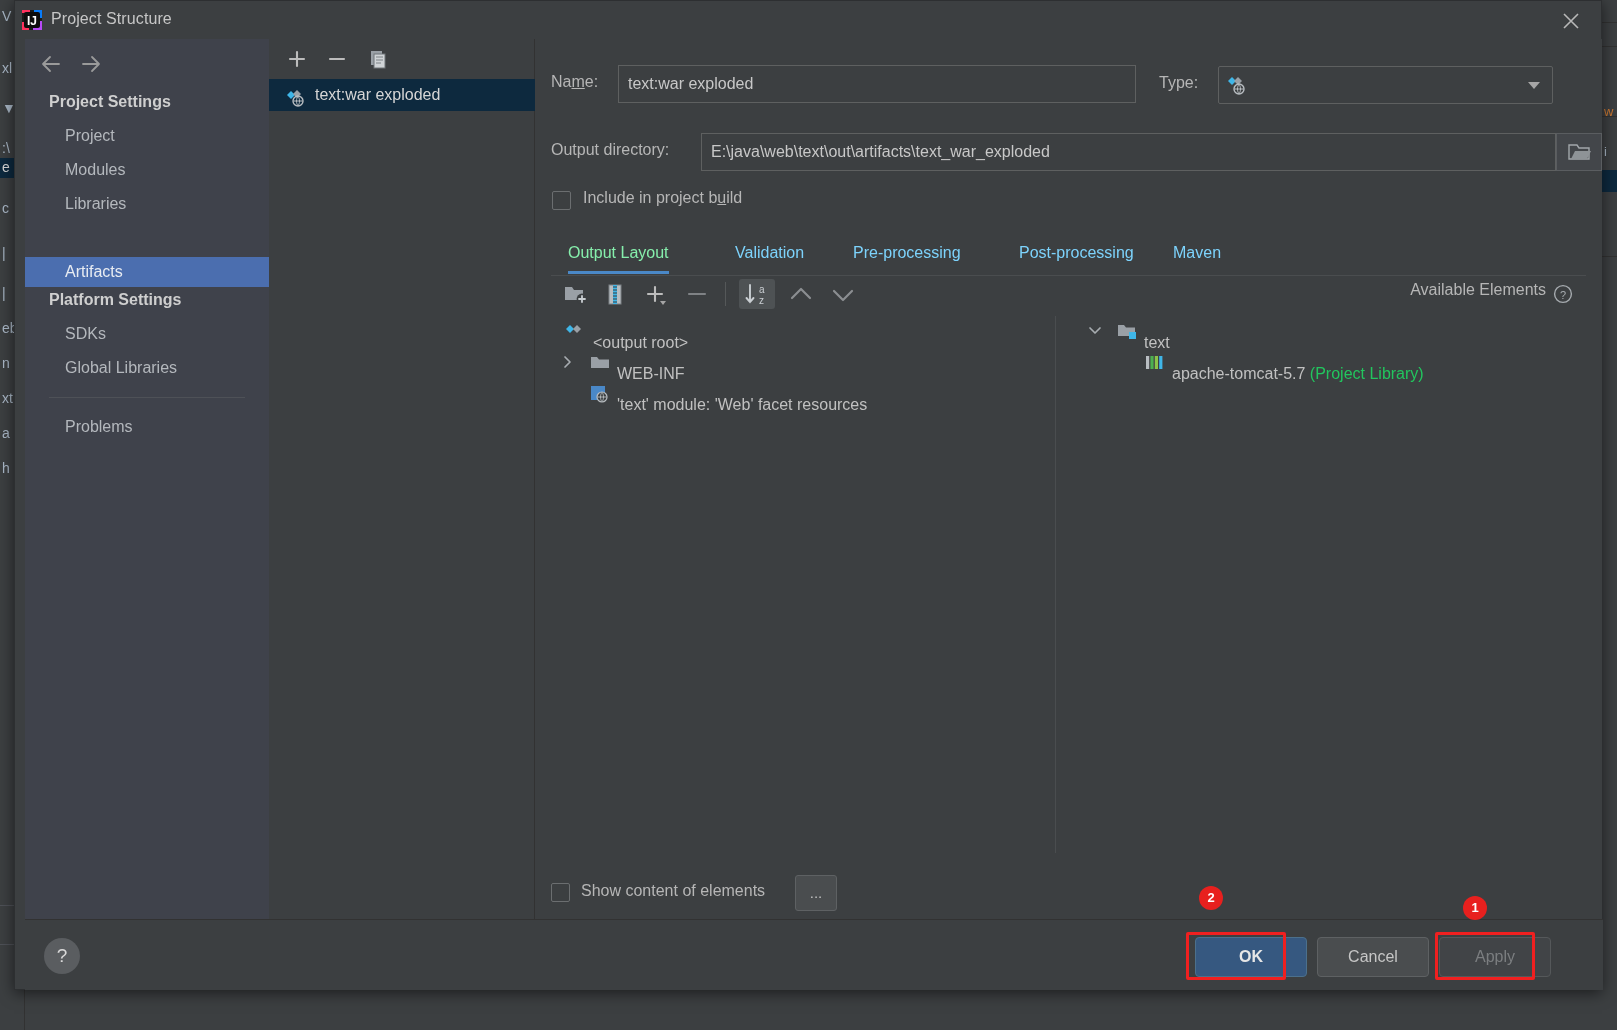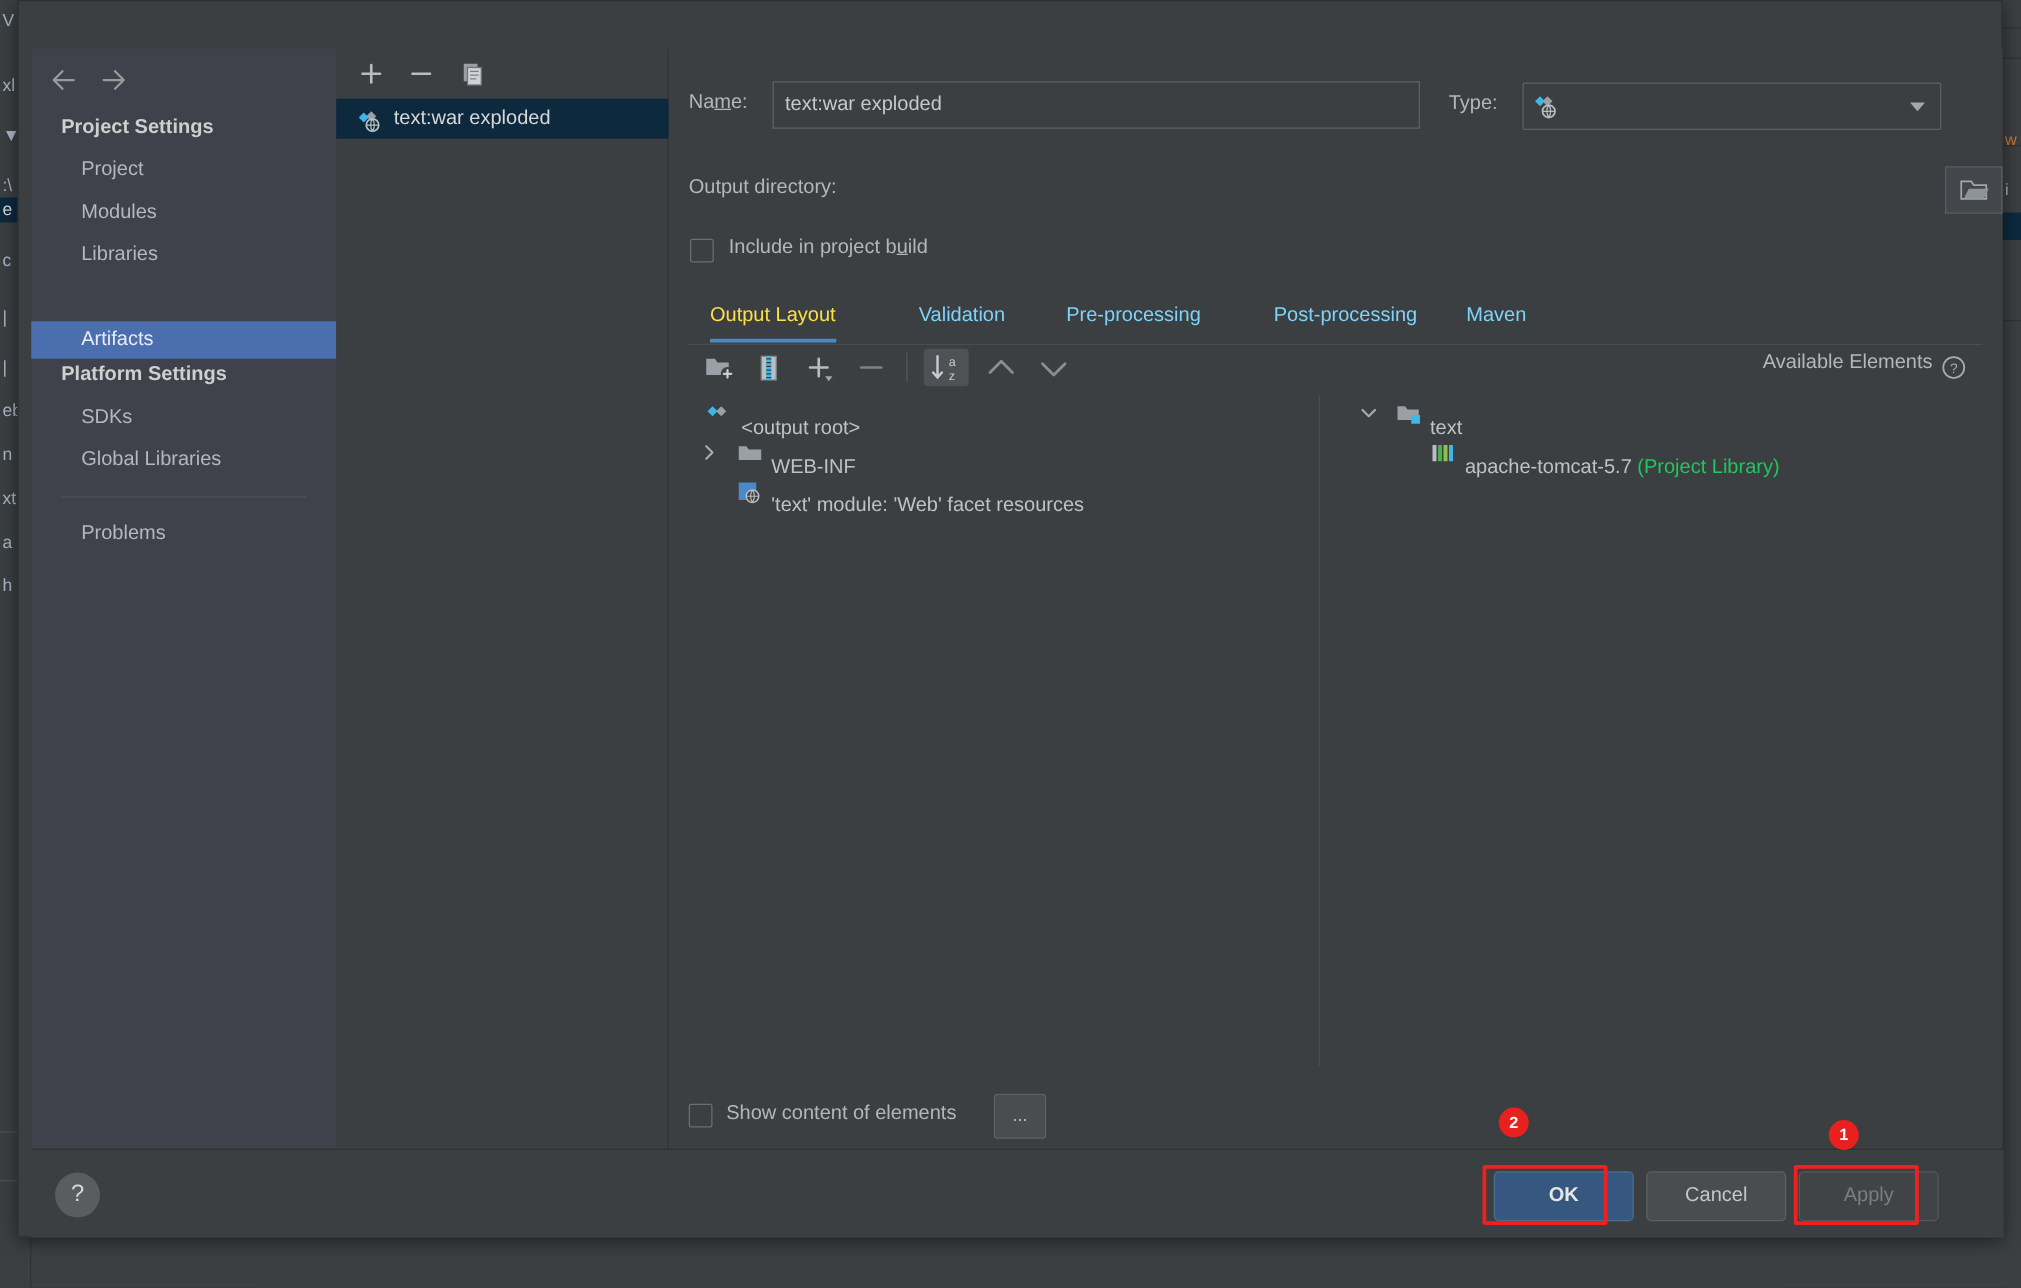--- a/index.html
+++ b/index.html
@@ -72,21 +72,21 @@
   }
   #type-combo .tc-icon{position:absolute;left:8px;top:9px;width:22px;height:20px;}
   #type-combo .tc-text{position:absolute;left:36px;top:0;line-height:36px;font-size:16px;color:#b9b9b9;white-space:nowrap;}
   #type-combo .tc-arrow{position:absolute;right:12px;top:15px;width:0;height:0;border-left:6px solid transparent;border-right:6px solid transparent;border-top:7px solid #a6a6a6;}
 
   .cbx{position:absolute;width:19px;height:19px;border:1px solid #6b6e70;background:#3c3f41;box-sizing:border-box;border-radius:2px;cursor:pointer;}
 
   
   #tabs{position:absolute;left:16px;top:195px;width:1035px;height:42px;}
   #tabs .tab{position:absolute;top:0;height:40px;line-height:38px;font-size:16px;color:#7dd3fc;cursor:pointer;white-space:nowrap;}
-  #tabs .tab.active{color:#fde047;}
+  #tabs .tab.active{color:#86efac;}
   #tabs .tab.active:after{content:"";position:absolute;left:0;bottom:0;width:100%;height:3px;background:#4a88c7;}
   #tabs .tabs-underline{position:absolute;left:0;bottom:0;width:1035px;height:1px;background:#4a4d4f;}
 
   
   #lay-toolbar{position:absolute;left:16px;top:237px;width:1035px;height:36px;}
   #lay-toolbar .lb{position:absolute;top:3px;width:32px;height:30px;cursor:pointer;}
   #lay-toolbar .lb.pressed{background:#4e5254;border-radius:3px;}
   #lay-toolbar .divider{position:absolute;top:6px;width:1px;height:24px;background:#555859;}
   #avail-label{position:absolute;right:40px;top:5px;font-size:16px;color:#b6b6b6;white-space:nowrap;}
   #avail-help{position:absolute;right:12px;top:7px;width:22px;height:22px;cursor:pointer;}
@@ -151,20 +151,39 @@
     <div style="position:absolute;left:0;top:116px;width:15px;height:1px;background:#323232;"></div>
     <div style="position:absolute;left:2px;top:104px;font-size:13px;color:#cc7832;">w</div>
     <div style="position:absolute;left:2px;top:144px;font-size:13px;color:#a9b7c6;">i</div>
     <div style="position:absolute;left:0;top:170px;width:15px;height:22px;background:#0d293e;"></div>
     <div style="position:absolute;left:0;top:256px;width:15px;height:1px;background:#323232;"></div>
   </div>
 </div>
 
 <div id="dialog">
 
+  <div id="titlebar">
+    <div class="tb-icon">
+      <svg width="22" height="22" viewBox="0 0 22 22">
+        <rect x="1" y="1" width="20" height="20" rx="3" fill="#1b1b1b"></rect>
+        <path d="M1 4 L1 1 L9 1 L9 4 Z" fill="#fe315d"></path>
+        <path d="M13 1 L21 1 L21 9 L13 9 Z" fill="#087cfa"></path>
+        <path d="M1 13 L8 13 L8 21 L1 21 Z" fill="#fe315d"></path>
+        <path d="M12 12 L21 12 L21 21 L12 21 Z" fill="#b74af7"></path>
+        <rect x="3" y="3" width="16" height="16" rx="2" fill="#0d0d0d"></rect>
+        <text x="11" y="16" font-size="12" font-family="'Liberation Sans',sans-serif" font-weight="bold" fill="#ffffff" text-anchor="middle">IJ</text>
+      </svg>
+    </div>
+    <div class="tb-title">Project Structure</div>
+    <div class="tb-close">
+      <svg width="18" height="18" viewBox="0 0 18 18">
+        <path d="M2 2 L16 16 M16 2 L2 16" stroke="#b8b8b8" stroke-width="1.6" fill="none"></path>
+      </svg>
+    </div>
+  </div>
 
   <div id="navpane">
     <div class="nav-arrows">
       <div class="arw back">
         <svg width="34" height="26" viewBox="0 0 34 26">
           <path d="M4 13 L20 13 M4 13 L11 6 M4 13 L11 20" stroke="#9a9a9a" stroke-width="1.8" fill="none" stroke-linecap="round"></path>
         </svg>
       </div>
       <div class="arw fwd">
         <svg width="34" height="26" viewBox="0 0 34 26">
@@ -230,20 +249,21 @@
           <path d="M5 1 L9 5 L5 9 L1 5 Z" fill="#3fb6e8"></path>
           <path d="M11 1 L15 5 L11 9 L7 5 Z" fill="#9aa0a6"></path>
           <circle cx="12" cy="13" r="5" fill="none" stroke="#b8bdc1" stroke-width="1.4"></circle>
           <path d="M7.4 13 H16.6 M12 8.2 C14 10.5 14 15.5 12 17.8 C10 15.5 10 10.5 12 8.2" fill="none" stroke="#b8bdc1" stroke-width="1"></path>
         </svg>
       </span>
       <span class="tc-arrow"></span>
     </div>
 
     <div class="lbl" style="left:16px;top:102px;">Output directory:</div>
+    <div class="field" id="outdir-field">E:\java\web\text\out\artifacts\text_war_exploded</div>
     <div id="outdir-browse">
       <svg width="44" height="36" viewBox="0 0 44 36">
         <path d="M12 11 H20 L22 14 H32 V25 H12 Z" fill="none" stroke="#a2a7ab" stroke-width="1.4"></path>
         <path d="M14 25 L18 17 H34 L30 25 Z" fill="#8e9397"></path>
       </svg>
     </div>
 
     <div class="cbx" style="left:17px;top:152px;"></div>
     <div class="lbl" style="left:48px;top:150px;">Include in project b<span class="u">u</span>ild</div>
 

